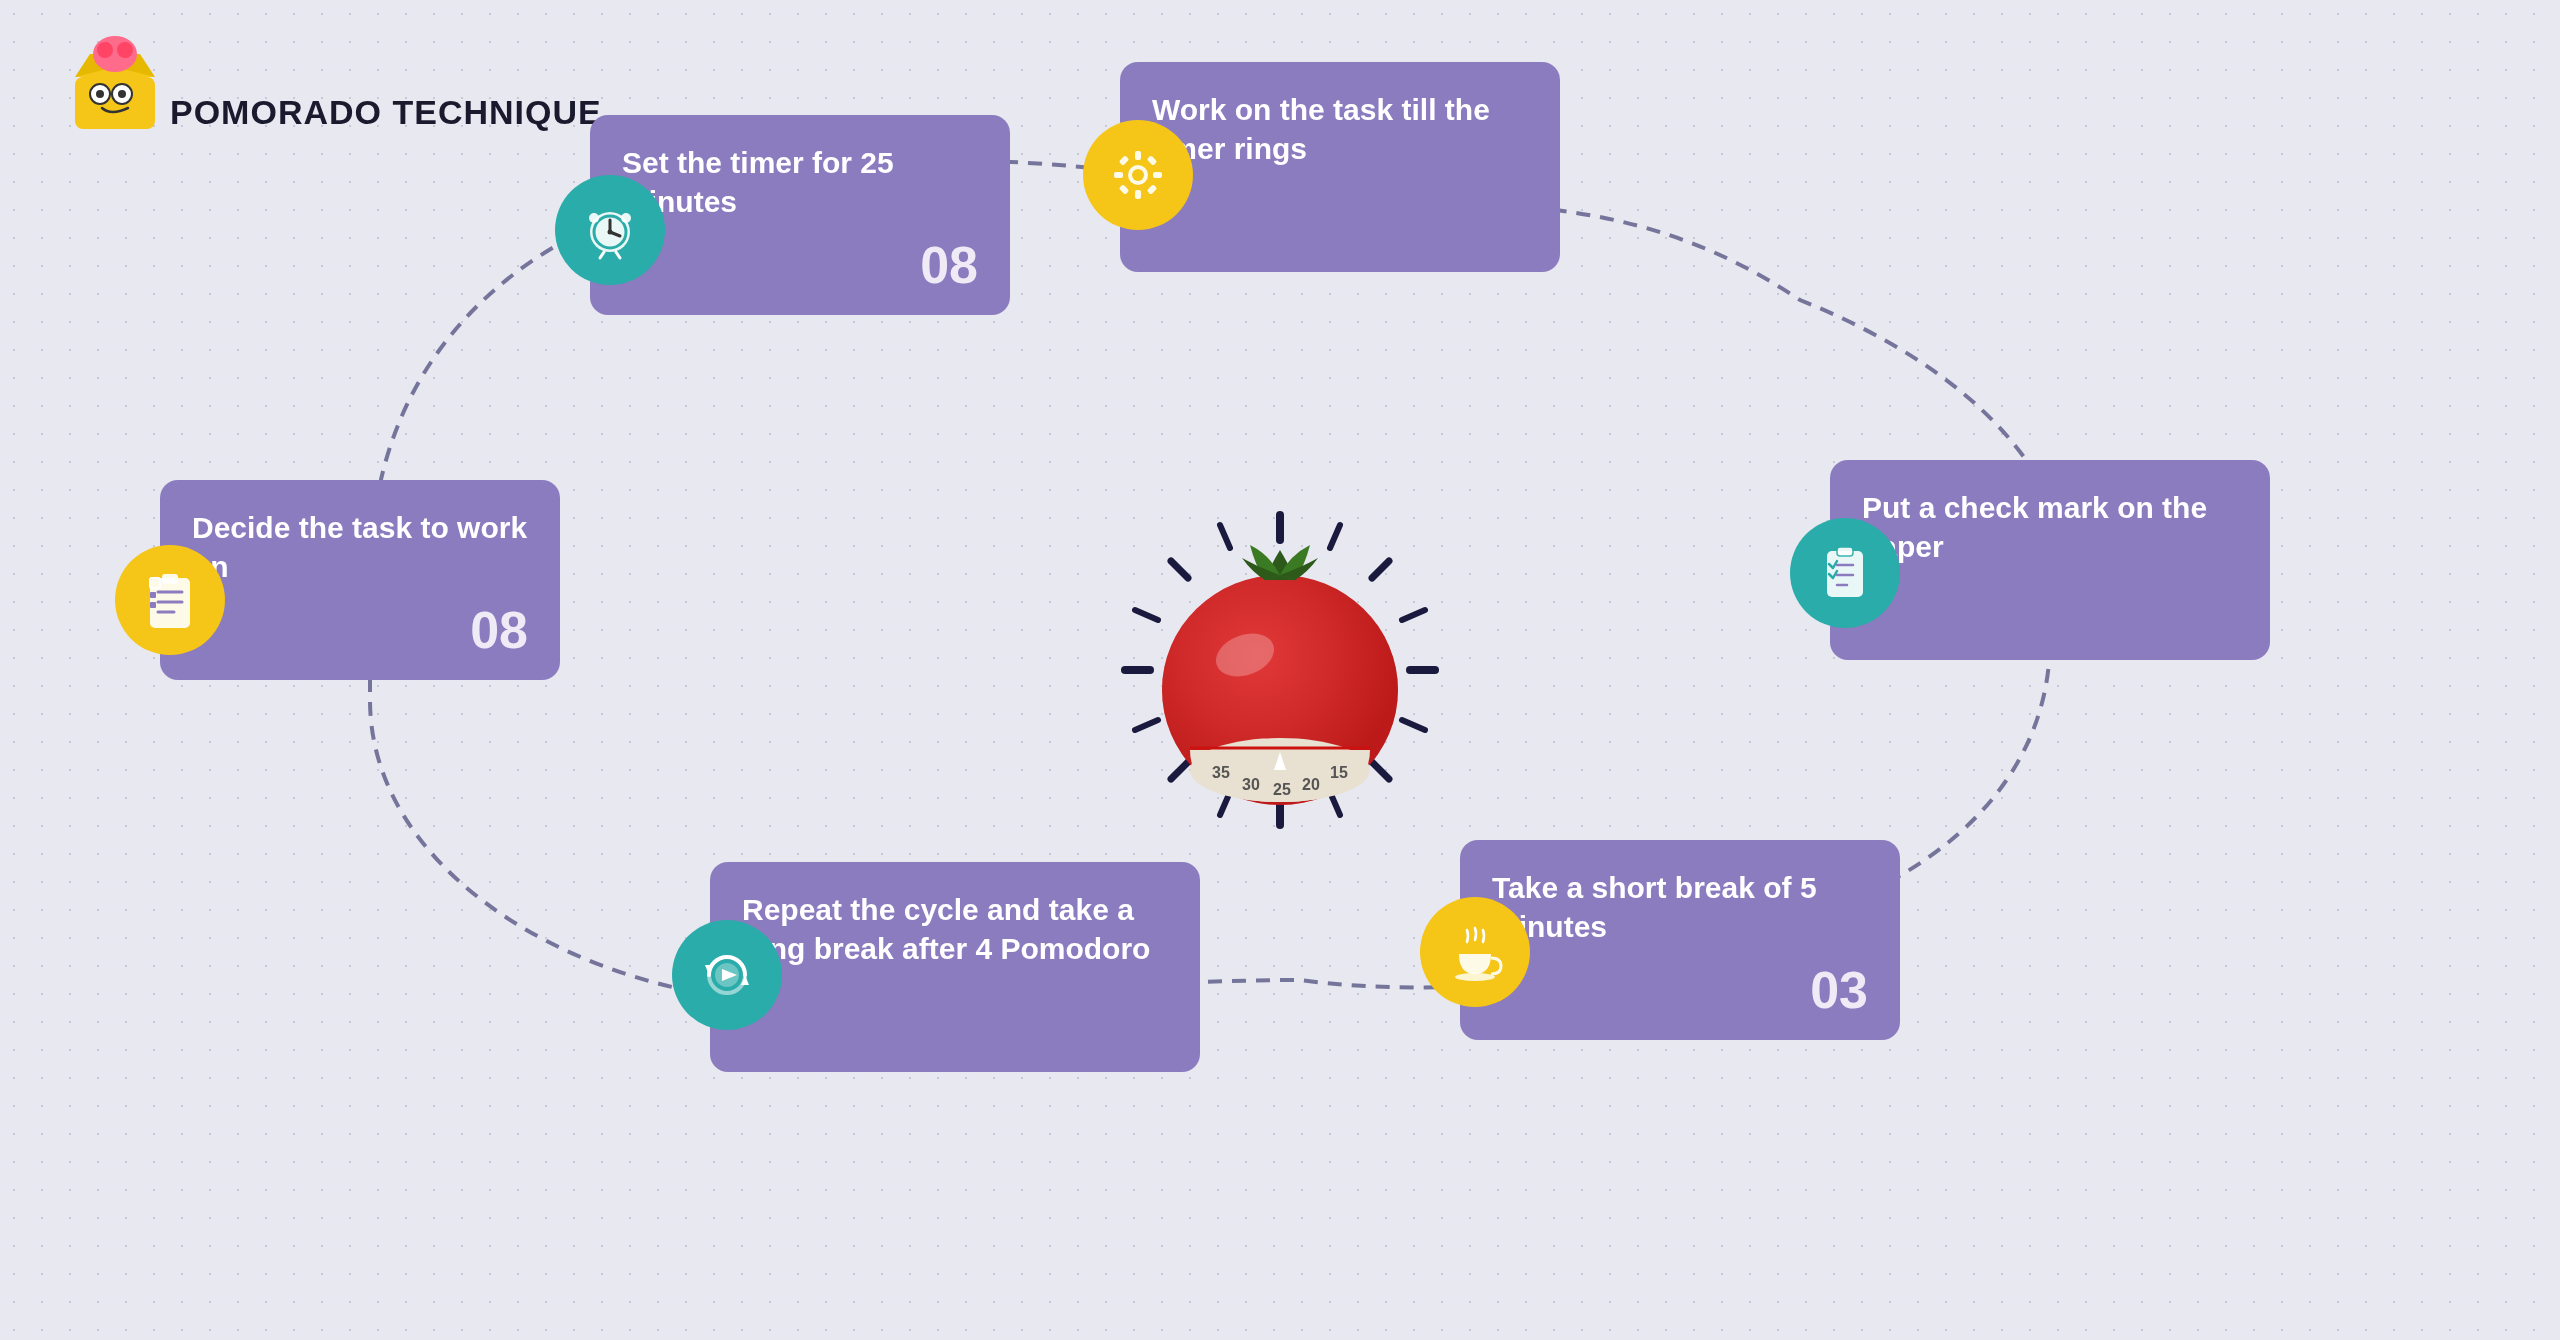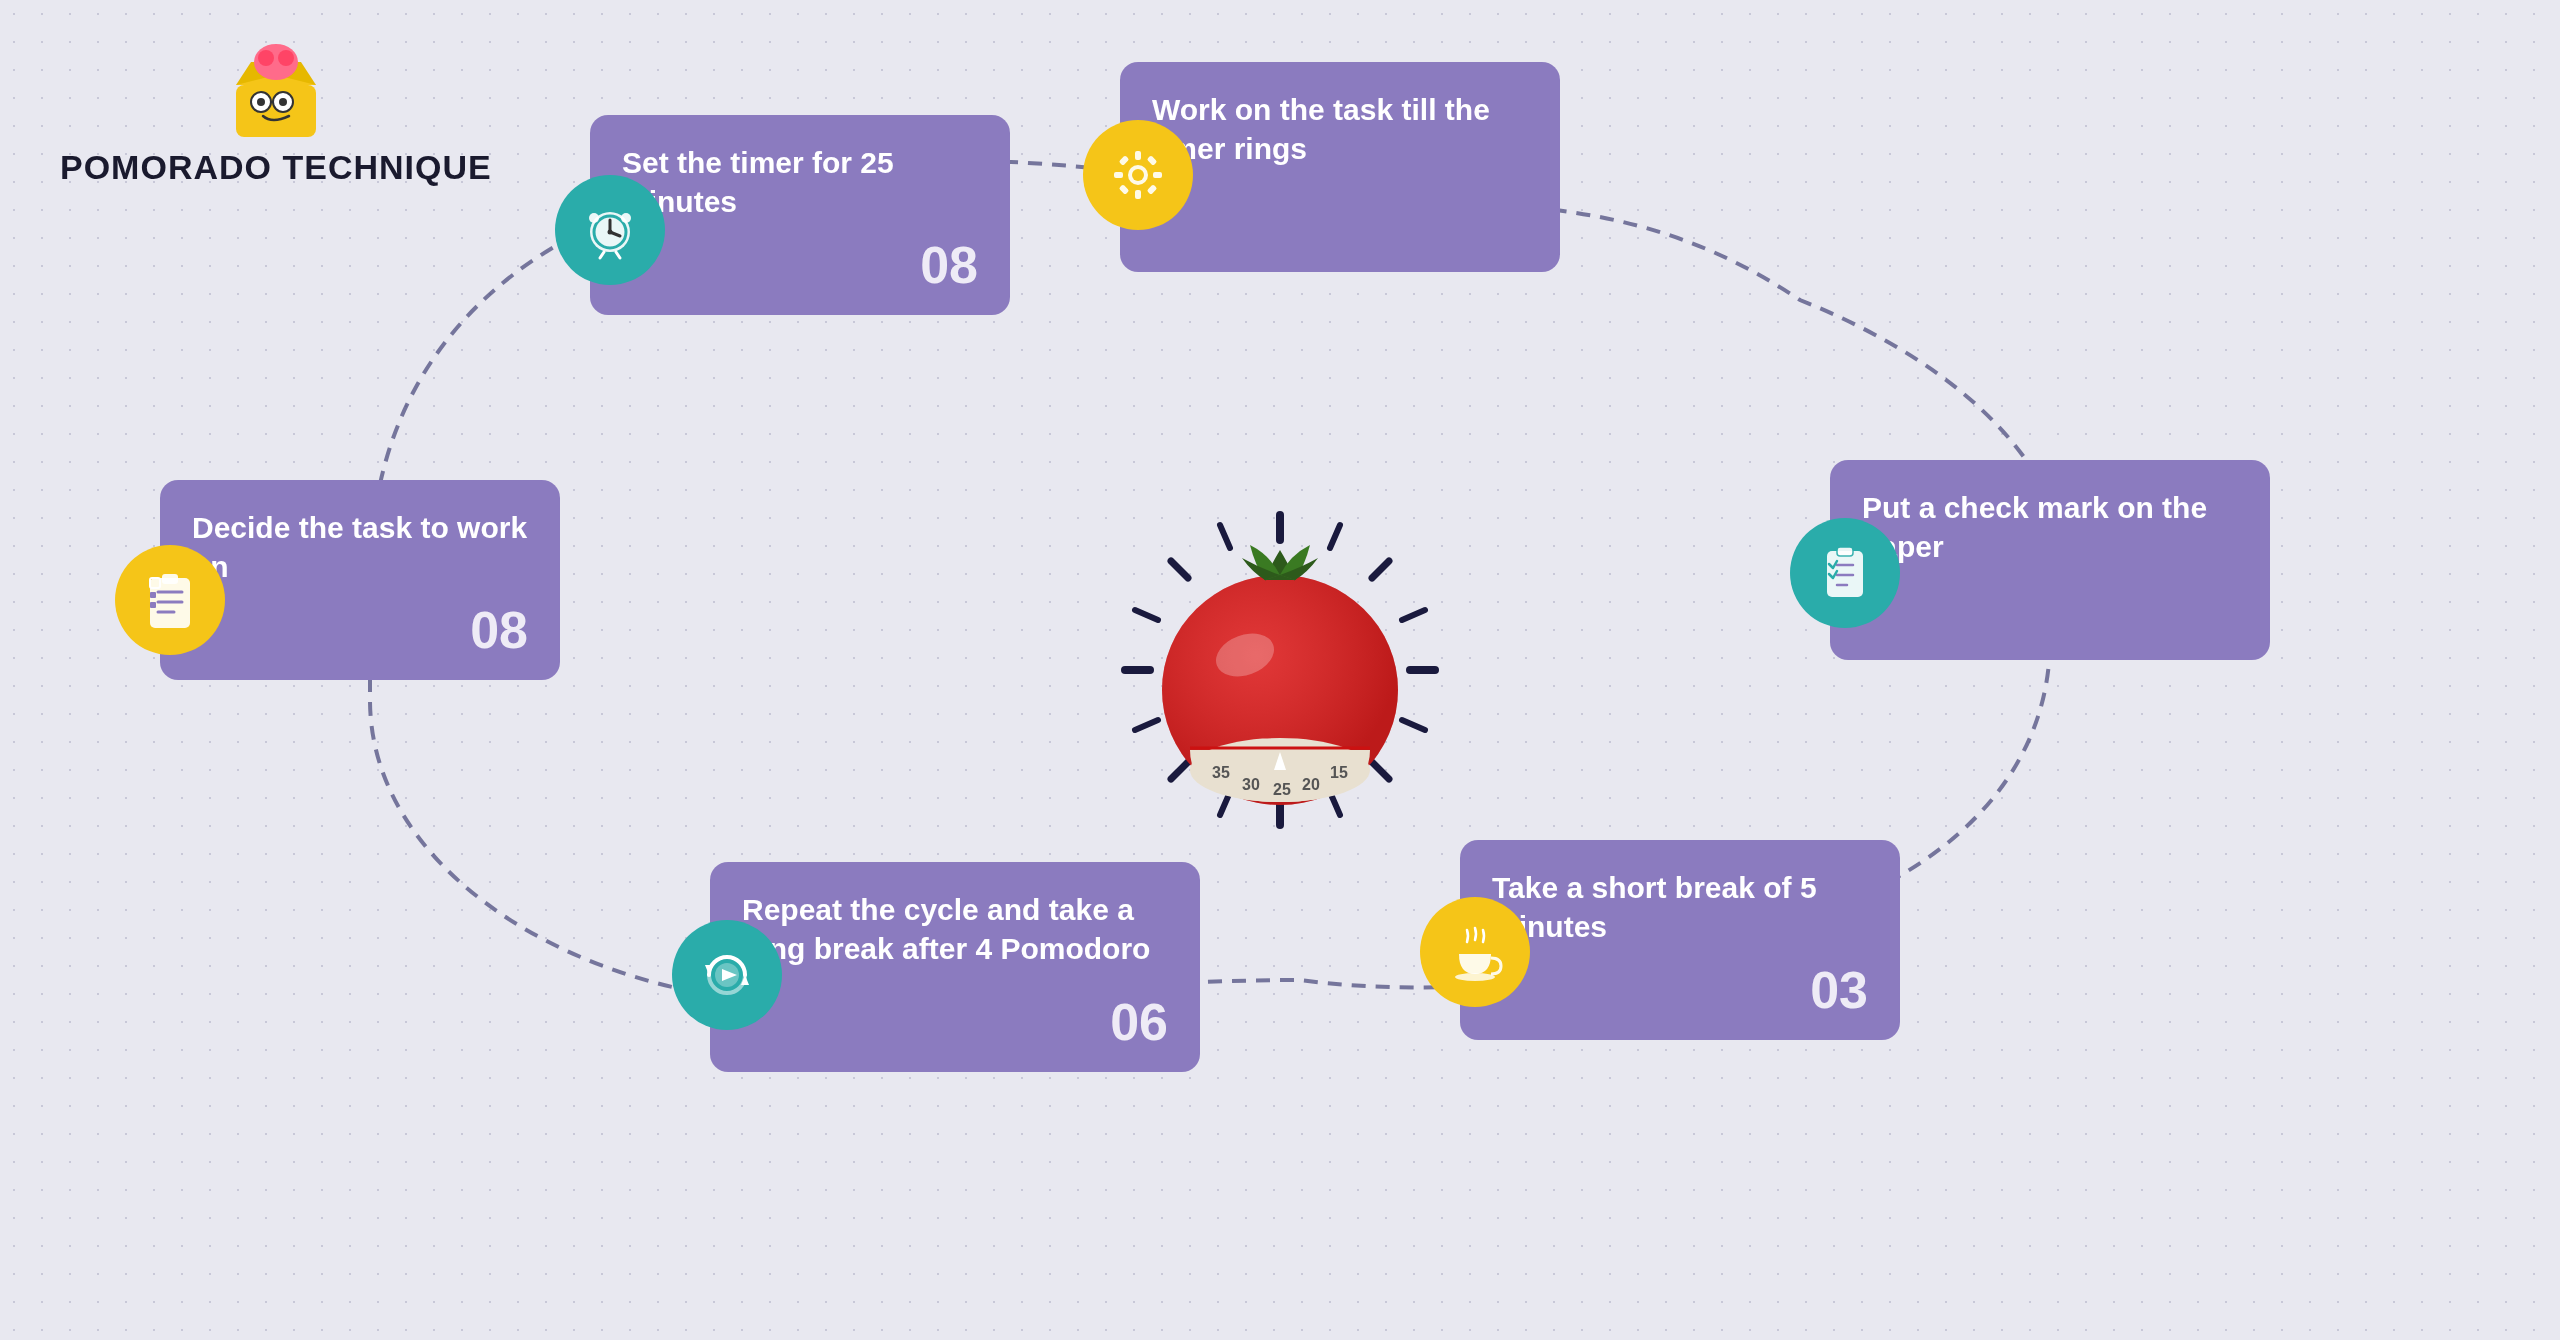--- a/index.html
+++ b/index.html
@@ -9,25 +9,24 @@
       background-color: #e8e8f0;
       background-image: radial-gradient(circle, #c8c8d8 1px, transparent 1px);
       background-size: 28px 28px;
       font-family: 'Arial', sans-serif;
       overflow: hidden;
       position: relative;
     }
 
     .logo-area {
       position: absolute;
-      top: 40px;
+      top: 32px;
       left: 60px;
       display: flex;
-      flex-direction: column;
-      align-items: center;
+      align-items: flex-end;
     }
 
     .logo-title {
       font-size: 34px;
       font-weight: 900;
       color: #1a1a2e;
       letter-spacing: 1px;
       margin-top: 8px;
     }
 
@@ -300,21 +299,20 @@
     <path d="M46,36 Q56,36 56,44 Q56,52 46,52" fill="none" stroke="white" stroke-width="3" opacity="0.9"></path>
 
     <path d="M22,20 Q24,14 22,8" stroke="white" stroke-width="2.5" stroke-linecap="round" fill="none"></path>
     <path d="M30,18 Q32,12 30,6" stroke="white" stroke-width="2.5" stroke-linecap="round" fill="none"></path>
     <path d="M38,20 Q40,14 38,8" stroke="white" stroke-width="2.5" stroke-linecap="round" fill="none"></path>
   </svg>
 </div>
 
 <div class="step-card" id="step6">
   <div class="step-text">Repeat the cycle and take a long break after 4 Pomodoro</div>
-  <div class="step-num">06</div>
 </div>
 <div class="step-icon-circle teal" id="step6-icon" style="position:absolute; left:672px; top:920px;">
   <svg viewBox="0 0 60 60" fill="none" xmlns="http://www.w3.org/2000/svg">
 
     <path d="M12,30 A18,18 0 0,1 48,30" stroke="white" stroke-width="4" stroke-linecap="round" fill="none"></path>
     <path d="M12,30 A18,18 0 0,0 48,30" stroke="white" stroke-width="4" stroke-linecap="round" fill="none" opacity="0.5"></path>
 
     <polygon points="8,20 16,20 12,30" fill="white"></polygon>
     <polygon points="52,40 44,40 48,30" fill="white"></polygon>
 

